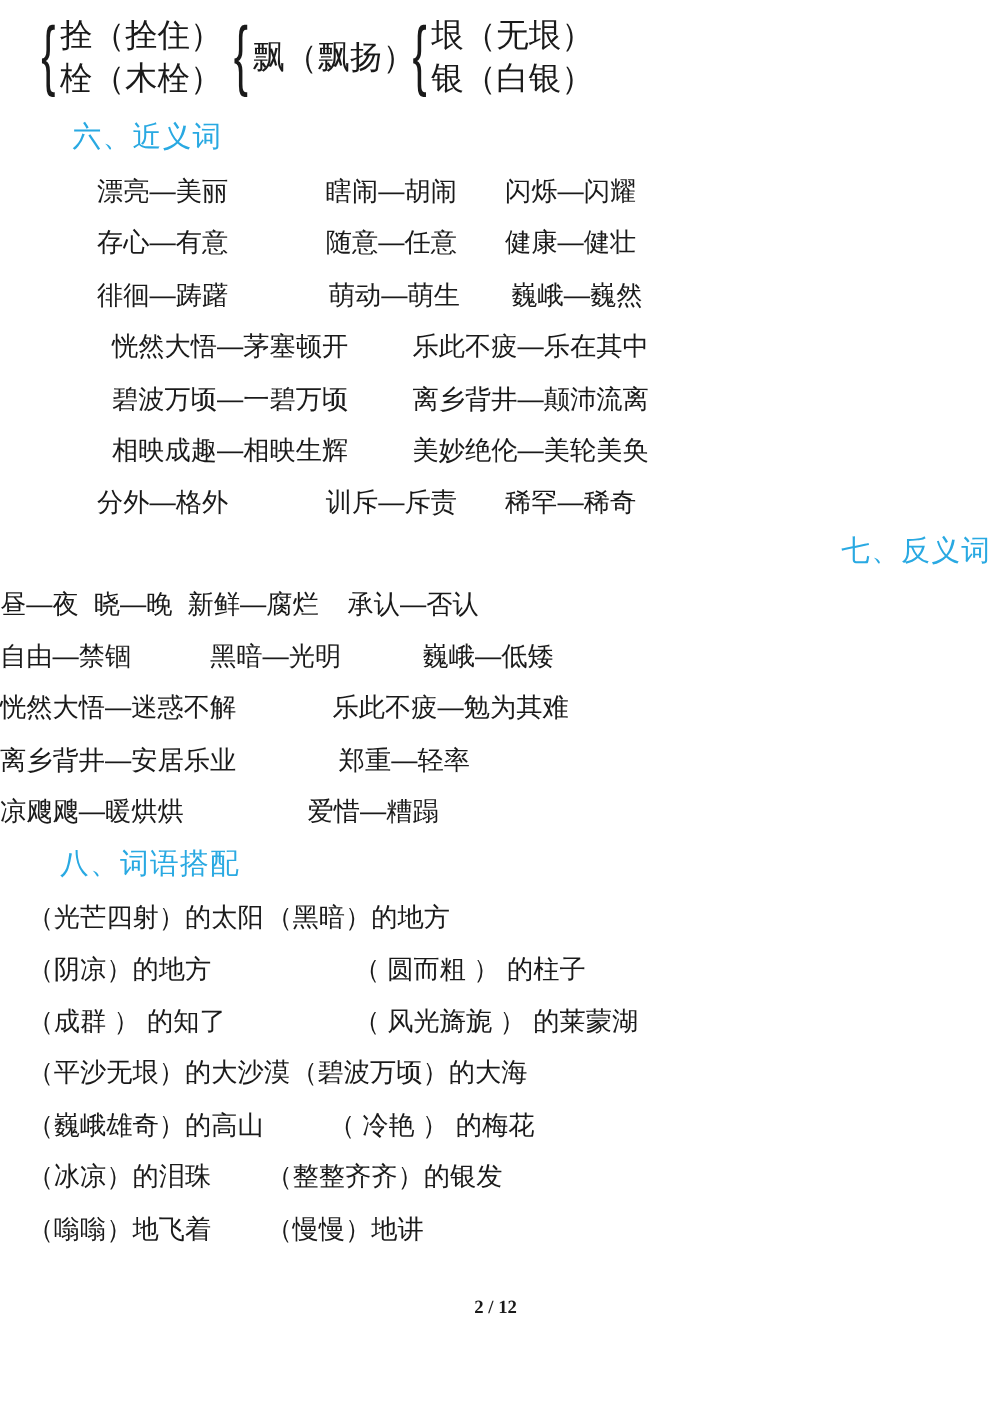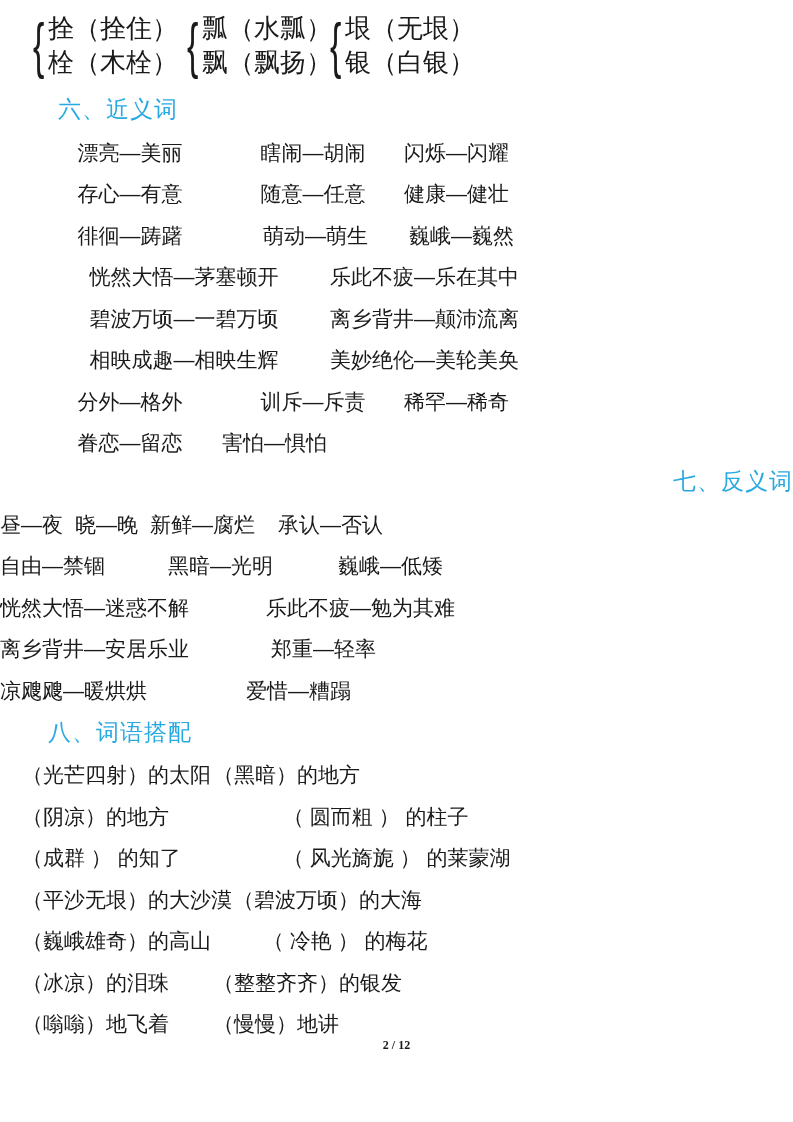--- a/index.html
+++ b/index.html
@@ -35,40 +35,39 @@
   .row{height:41.5px;display:flex;align-items:center;font-size:21px;white-space:nowrap;}
   .row.pl38{padding-left:38px;text-align:center;}
   .row.pl32{}
   .row.pl22{padding-left:22px;}
   .item{display:inline-block;flex:none;}
   
   .footer{
     position:absolute;top:1038px;left:0;width:100%;
     text-align:center;
     font-family:"Liberation Serif","DejaVu Serif",serif;
-    font-weight:600;font-size:12px;color:#1a1a1a;
+    font-weight:600;font-size:15px;color:#1a1a1a;
   }
 </style>
 </head>
 <body>
 
 <div class="page">
 
   <div class="braces">
     <div class="group" style="width:154px">
       <span class="brace">{</span>
       <span class="glines">
         <span class="gline">拴（拴住）</span>
         <span class="gline">栓（木栓）</span>
       </span>
     </div>
     <div class="group" style="width:143px">
       <span class="brace">{</span>
       <span class="glines">
-        <span class="gline">瓢（水瓢）</span>
         <span class="gline">飘（飘扬）</span>
       </span>
     </div>
     <div class="group">
       <span class="brace">{</span>
       <span class="glines">
         <span class="gline">垠（无垠）</span>
         <span class="gline">银（白银）</span>
       </span>
     </div>
@@ -100,24 +99,20 @@
       <span class="item">离乡背井—颠沛流离</span>
     </div>
     <div class="row pl38">
       <span class="item" style="width:292px">相映成趣—相映生辉</span>
       <span class="item">美妙绝伦—美轮美奂</span>
     </div>
     <div class="row pl38">
       <span class="item" style="width:184px">分外—格外</span>
       <span class="item" style="width:182px">训斥—斥责</span>
       <span class="item">稀罕—稀奇</span>
-    </div>
-    <div class="row pl38">
-      <span class="item" style="width:184px">眷恋—留恋</span>
-      <span class="item">害怕—惧怕</span>
     </div>
   </div>
 
   <div class="sec-title s7">七、反义词</div>
   <div class="list">
     <div class="row pl32">
       <span class="item" style="width:75px">昼—夜</span>
       <span class="item" style="width:75px">晓—晚</span>
       <span class="item" style="width:128px">新鲜—腐烂</span>
       <span class="item">承认—否认</span>

